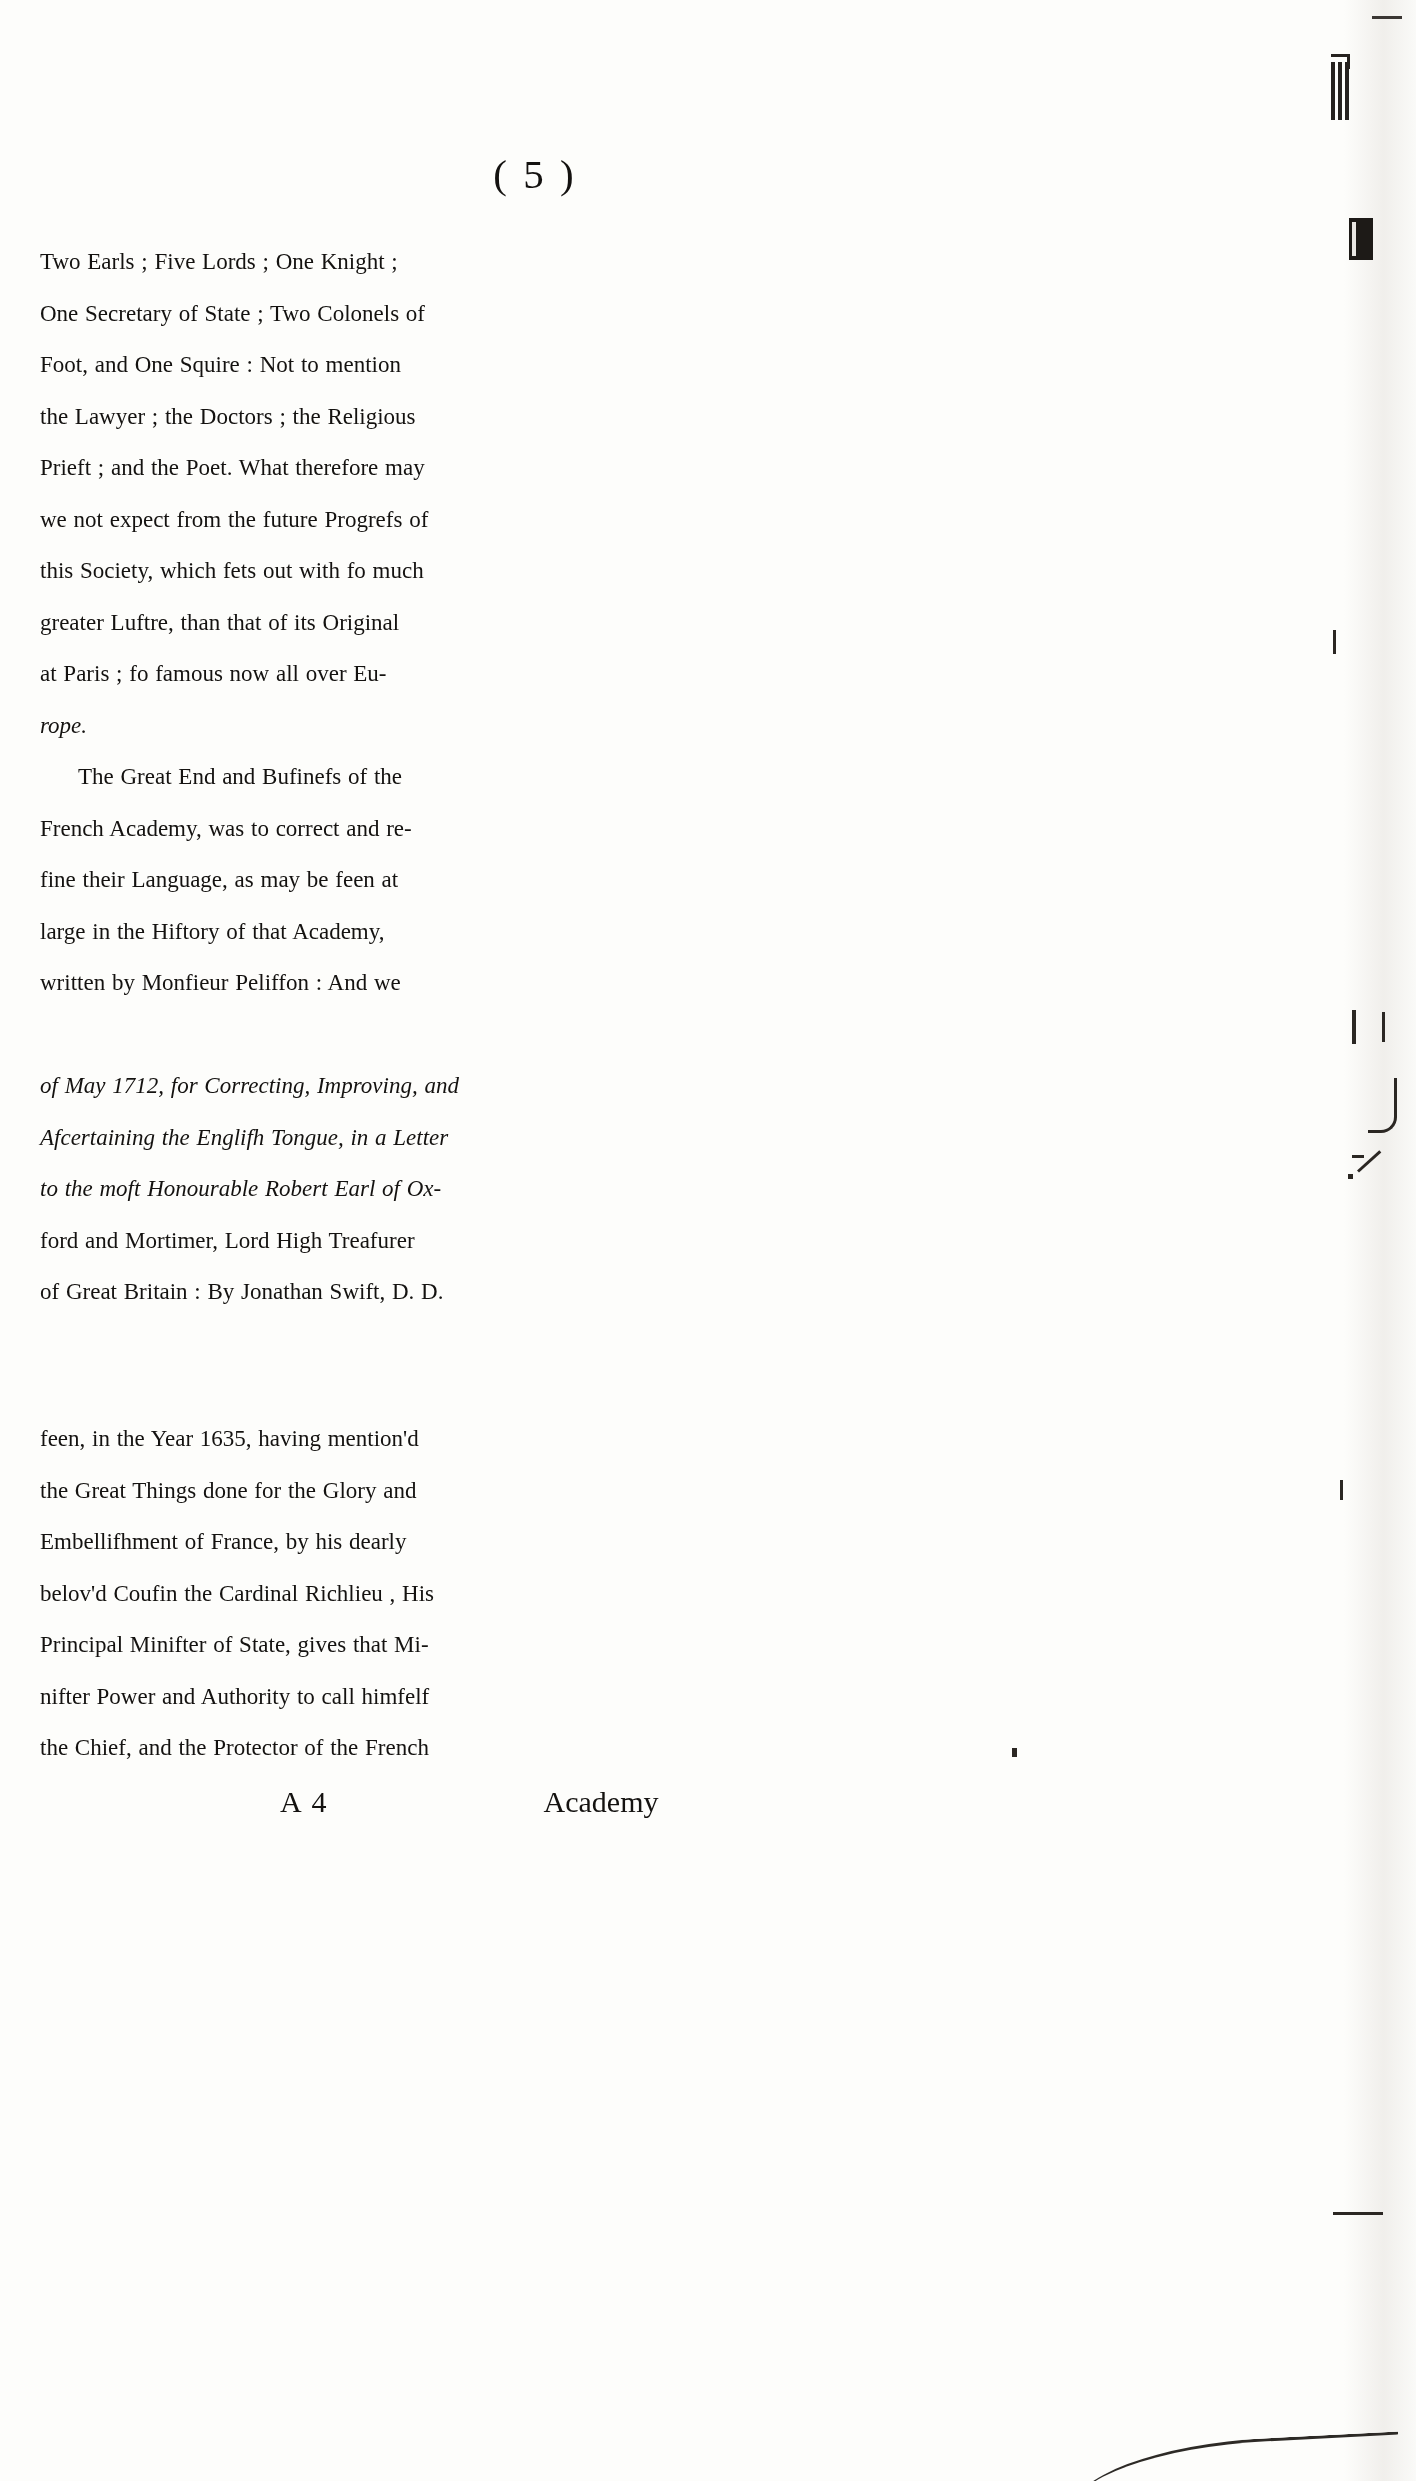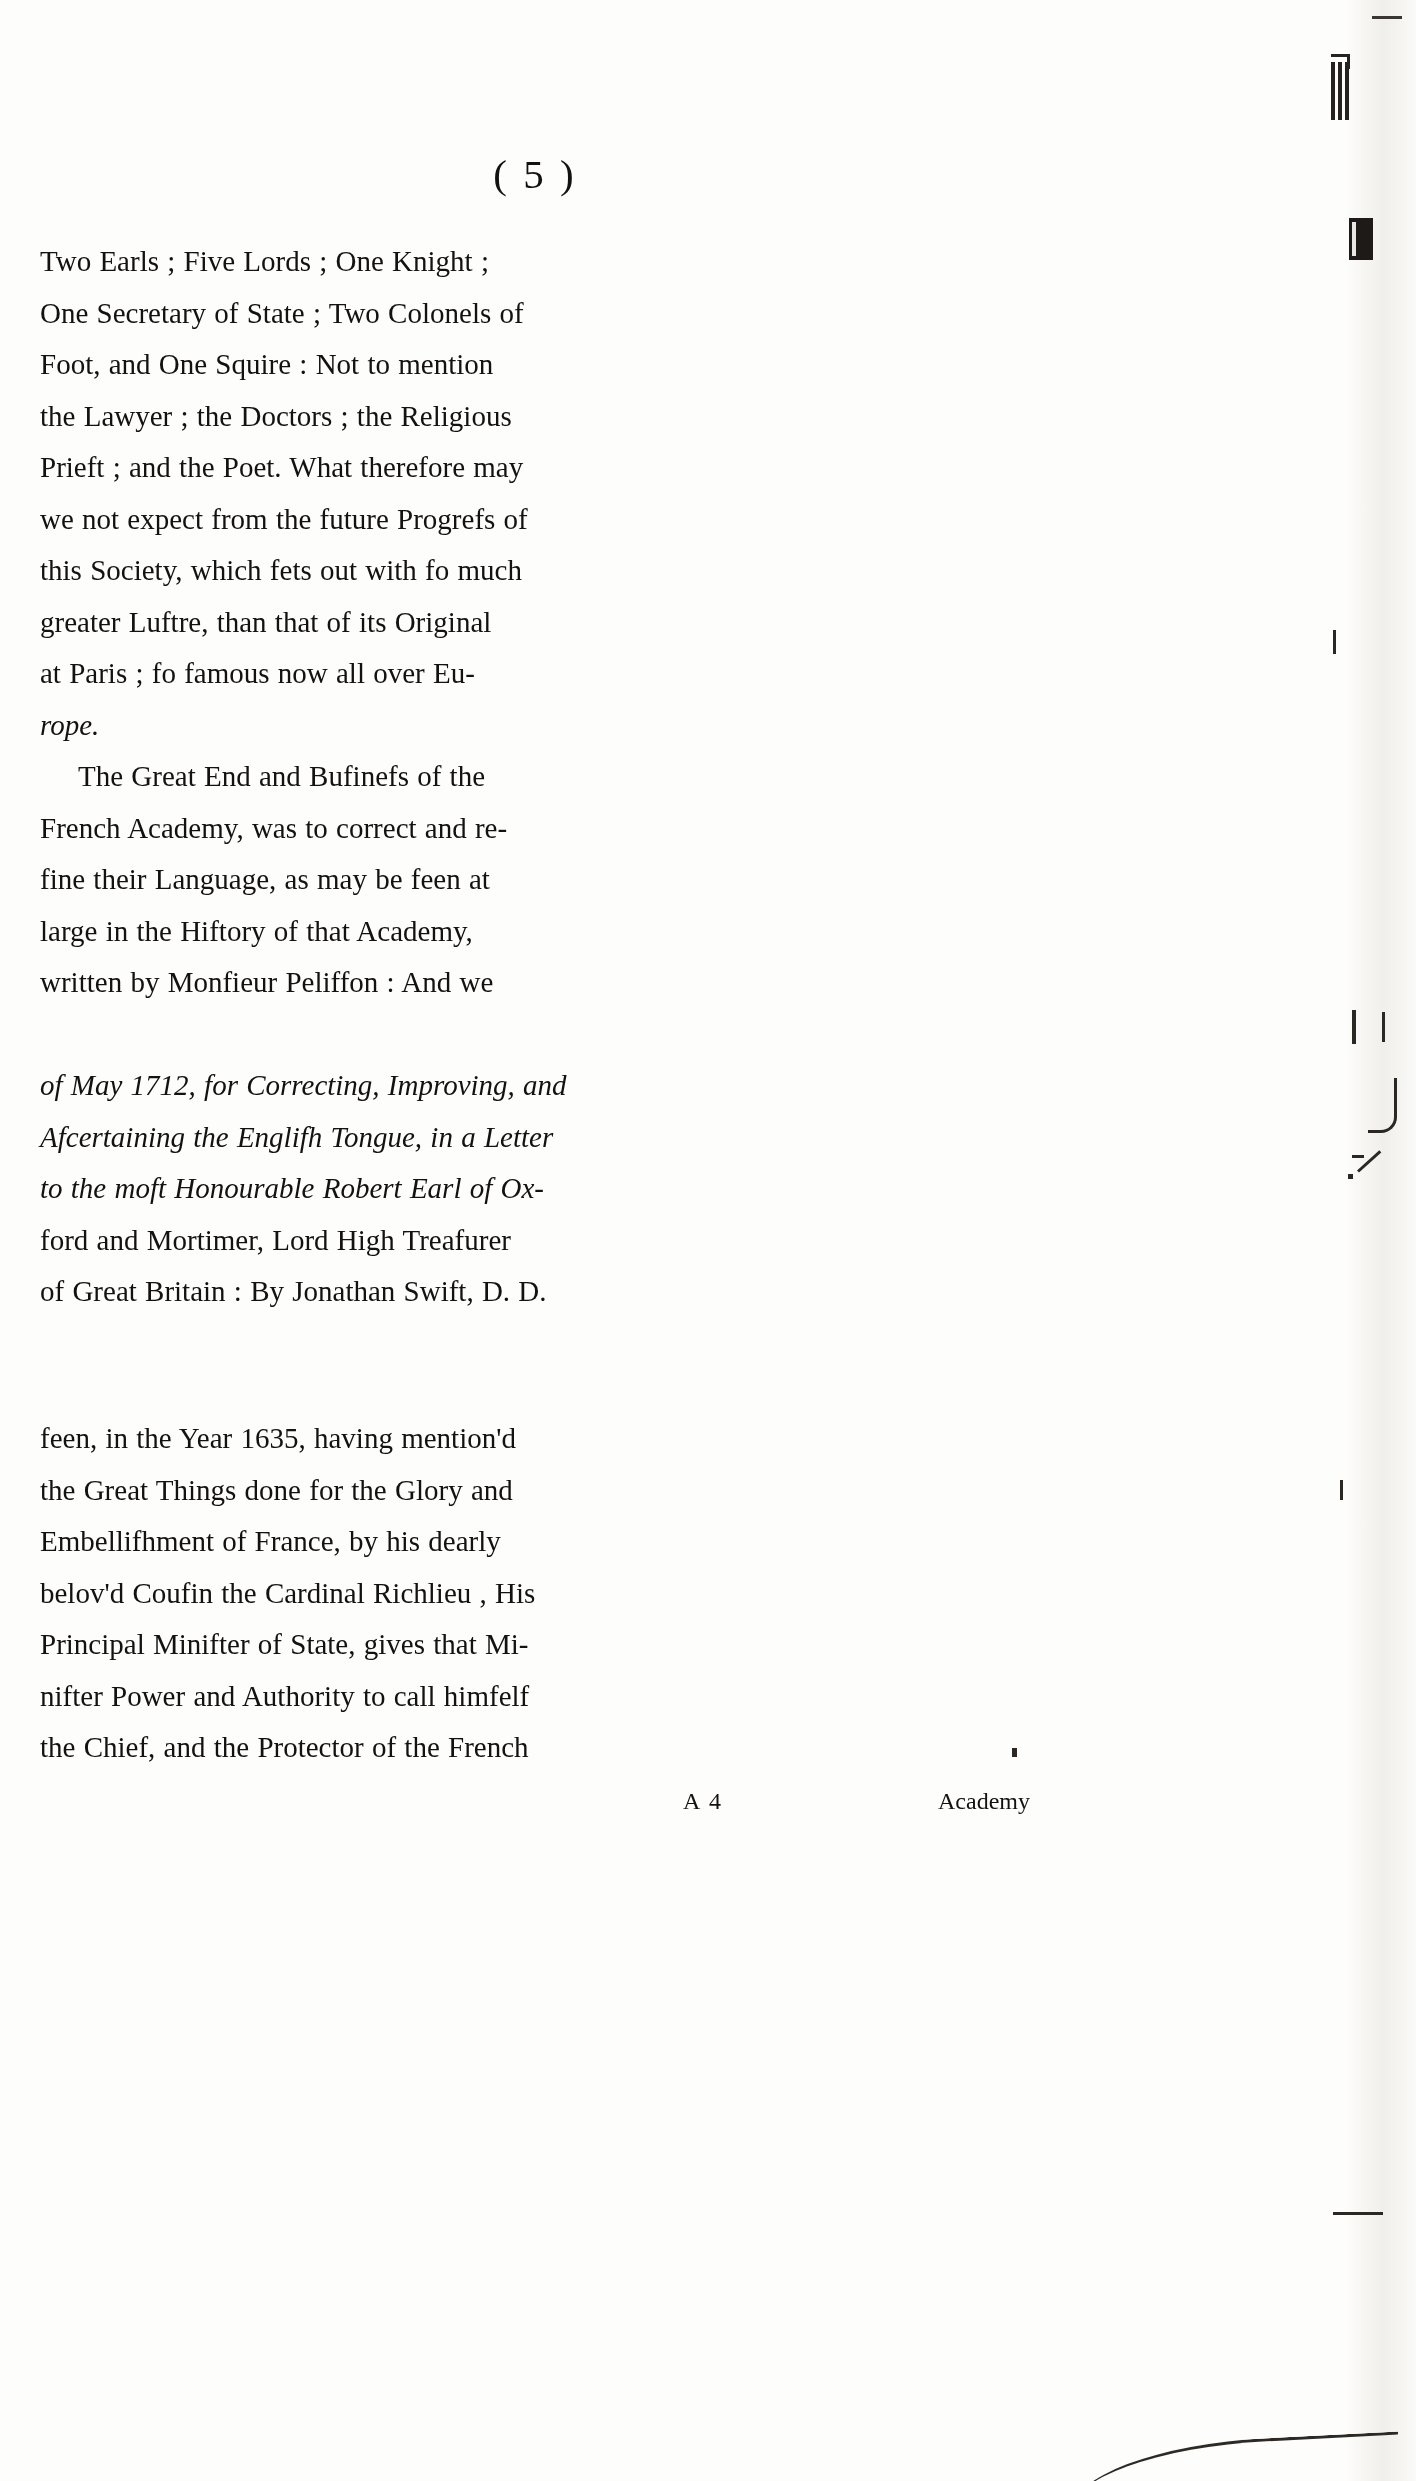--- a/index.html
+++ b/index.html
@@ -42,42 +42,42 @@
   .page-number {
     text-align: center;
     font-size: 41px;
     letter-spacing: 3px;
     margin: 0 0 38px 0;
     font-family: "Liberation Serif", serif;
   }
 
   p.body {
     margin: 0;
-    font-size: 29px;
+    font-size: 23px;
     line-height: 51.5px;
     text-align: justify;
     text-justify: inter-word;
     hyphens: manual;
     word-spacing: 1px;
   }
   p.body + p.body { margin-top: 0; }
 
   .indent { text-indent: 38px; }
 
   .gap-para { margin-top: 44px !important; }
 
   i, .it { font-style: italic; }
 
   
   .sig-line {
     margin: 2px 0 0 0;
-    font-size: 24px;
+    font-size: 30px;
     line-height: 51px;
     display: flex;
-    justify-content: flex-end;
+    justify-content: flex-start;
     padding-left: 240px;
   }
   .sig-line .sig-left { letter-spacing: 2px; }
   .sig-line .sig-right { margin-left: 215px; }
 
   
   .artifact { position: absolute; background: #2b2723; }
 
   #mark-bars {
     position: absolute;

